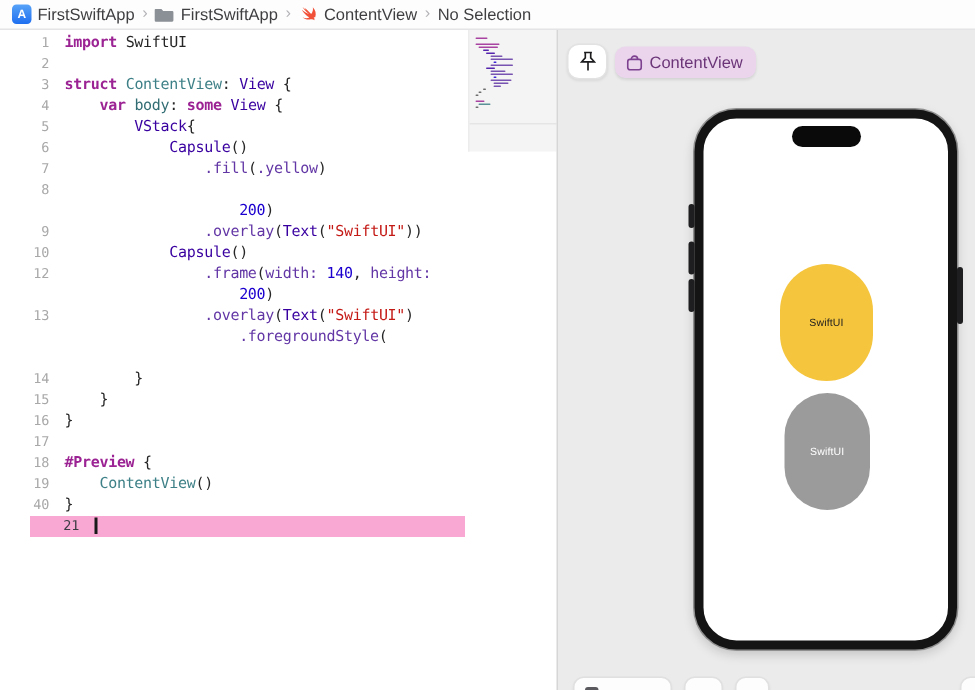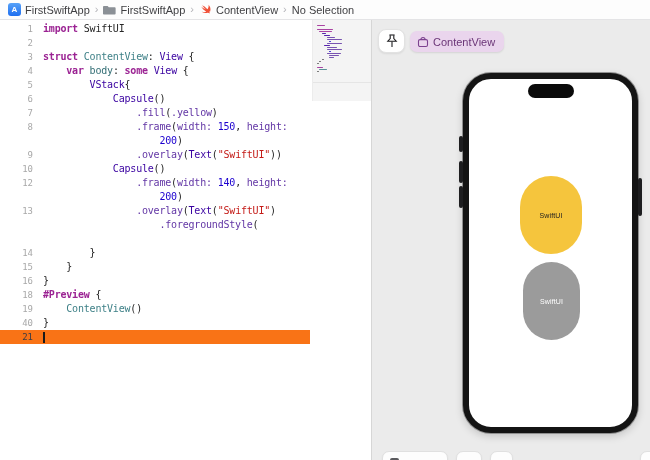--- a/index.html
+++ b/index.html
@@ -11,21 +11,21 @@
              border-bottom:1px solid #e4e4e6; display:flex; align-items:center; padding-left:8px; z-index:5; }
   .crumb { display:flex; align-items:center; gap:4px; font-size:11px; color:#3f3f42; }
   .chev { color:#b3b3b8; font-size:11px; margin:0 5px; position:relative; top:-1px; }
   .appicon { width:13px; height:13px; border-radius:3px; background:linear-gradient(#57a2f8,#1f6ff0);
              color:#fff; font-size:8px; font-weight:bold; display:flex; align-items:center; justify-content:center; }
 
   
   .editor { position:absolute; left:0; top:20px; width:372px; height:440px; background:#fff; }
   .coderows { position:absolute; left:0; top:2px; width:310px; }
   .crow { display:flex; height:14px; line-height:14px; font-family:"DejaVu Sans Mono", monospace; font-size:10px; white-space:pre; }
-  .crow.current { background:#f97316; }
+  .crow.current { background:#f9a8d4;margin-left:20px; }
   .gut { width:33px; text-align:right; color:#a8a8a8; font-size:9px; flex:none; }
   .code { margin-left:10px; letter-spacing:-0.2px; }
   .tk-kw   { color:#9b2393; font-weight:bold; }
   .tk-str  { color:#c41a16; }
   .tk-num  { color:#1c00cf; }
   .tk-type { color:#3900a0; }
   .tk-fw   { color:#6236a5; }
   .tk-decl { color:#3e8087; }
   .tk-prop { color:#326d74; }
   .tk-plain{ color:#262626; }
@@ -109,32 +109,33 @@
 
 <div class="editor">
   <div class="coderows">
       <div class="crow"><span class="gut">1</span><span class="code"><span class="tk-kw">import</span><span class="tk-plain"> SwiftUI</span></span></div>
       <div class="crow"><span class="gut">2</span><span class="code"></span></div>
       <div class="crow"><span class="gut">3</span><span class="code"><span class="tk-kw">struct</span><span class="tk-plain"> </span><span class="tk-decl">ContentView</span><span class="tk-plain">: </span><span class="tk-type">View</span><span class="tk-plain"> {</span></span></div>
       <div class="crow"><span class="gut">4</span><span class="code"><span class="tk-plain">    </span><span class="tk-kw">var</span><span class="tk-plain"> </span><span class="tk-prop">body</span><span class="tk-plain">: </span><span class="tk-kw">some</span><span class="tk-plain"> </span><span class="tk-type">View</span><span class="tk-plain"> {</span></span></div>
       <div class="crow"><span class="gut">5</span><span class="code"><span class="tk-plain">        </span><span class="tk-type">VStack</span><span class="tk-plain">{</span></span></div>
       <div class="crow"><span class="gut">6</span><span class="code"><span class="tk-plain">            </span><span class="tk-type">Capsule</span><span class="tk-plain">()</span></span></div>
       <div class="crow"><span class="gut">7</span><span class="code"><span class="tk-plain">                </span><span class="tk-fw">.fill</span><span class="tk-plain">(</span><span class="tk-fw">.yellow</span><span class="tk-plain">)</span></span></div>
-      <div class="crow"><span class="gut">8</span><span class="code"><span class="tk-plain">                </span><span class="tk-fw">.frame</span><span class="tk-plain">(</span><span class="tk-fw">width:</span><span class="tk-plain"> </span><span class="tk-num">150</span><span class="tk-plain">, </span><span class="tk-fw">height:</span></span></div>
+      <div class="crow"><span class="gut">8</span></div>
       <div class="crow"><span class="gut"></span><span class="code"><span class="tk-plain">                    </span><span class="tk-num">200</span><span class="tk-plain">)</span></span></div>
       <div class="crow"><span class="gut">9</span><span class="code"><span class="tk-plain">                </span><span class="tk-fw">.overlay</span><span class="tk-plain">(</span><span class="tk-type">Text</span><span class="tk-plain">(</span><span class="tk-str">"SwiftUI"</span><span class="tk-plain">))</span></span></div>
       <div class="crow"><span class="gut">10</span><span class="code"><span class="tk-plain">            </span><span class="tk-type">Capsule</span><span class="tk-plain">()</span></span></div>
       <div class="crow"><span class="gut">12</span><span class="code"><span class="tk-plain">                </span><span class="tk-fw">.frame</span><span class="tk-plain">(</span><span class="tk-fw">width:</span><span class="tk-plain"> </span><span class="tk-num">140</span><span class="tk-plain">, </span><span class="tk-fw">height:</span></span></div>
       <div class="crow"><span class="gut"></span><span class="code"><span class="tk-plain">                    </span><span class="tk-num">200</span><span class="tk-plain">)</span></span></div>
       <div class="crow"><span class="gut">13</span><span class="code"><span class="tk-plain">                </span><span class="tk-fw">.overlay</span><span class="tk-plain">(</span><span class="tk-type">Text</span><span class="tk-plain">(</span><span class="tk-str">"SwiftUI"</span><span class="tk-plain">)</span></span></div>
       <div class="crow"><span class="gut"></span><span class="code"><span class="tk-plain">                    </span><span class="tk-fw">.foregroundStyle</span><span class="tk-plain">(</span></span></div>
       <div class="crow"><span class="gut"></span></div>
       <div class="crow"><span class="gut">14</span><span class="code"><span class="tk-plain">        }</span></span></div>
       <div class="crow"><span class="gut">15</span><span class="code"><span class="tk-plain">    }</span></span></div>
       <div class="crow"><span class="gut">16</span><span class="code"><span class="tk-plain">}</span></span></div>
+      <div class="crow"><span class="gut">17</span><span class="code"></span></div>
       <div class="crow"><span class="gut">18</span><span class="code"><span class="tk-kw">#Preview</span><span class="tk-plain"> {</span></span></div>
       <div class="crow"><span class="gut">19</span><span class="code"><span class="tk-plain">    </span><span class="tk-decl">ContentView</span><span class="tk-plain">()</span></span></div>
       <div class="crow"><span class="gut">40</span><span class="code"><span class="tk-plain">}</span></span></div>
       <div class="crow current"><span class="gut">21</span><span class="code"><span class="caret"></span></span></div>
     </div>
   <div class="minimap">
     <div>
         <div class="mmbar" style="left: 4px; top: 5px; width: 8.4px; background: rgb(155, 35, 147);"></div>
         <div class="mmbar" style="left: 4px; top: 9px; width: 15.6px; background: rgb(155, 35, 147);"></div>
         <div class="mmbar" style="left: 6.4px; top: 11px; width: 12.6px; background: rgb(155, 35, 147);"></div>

